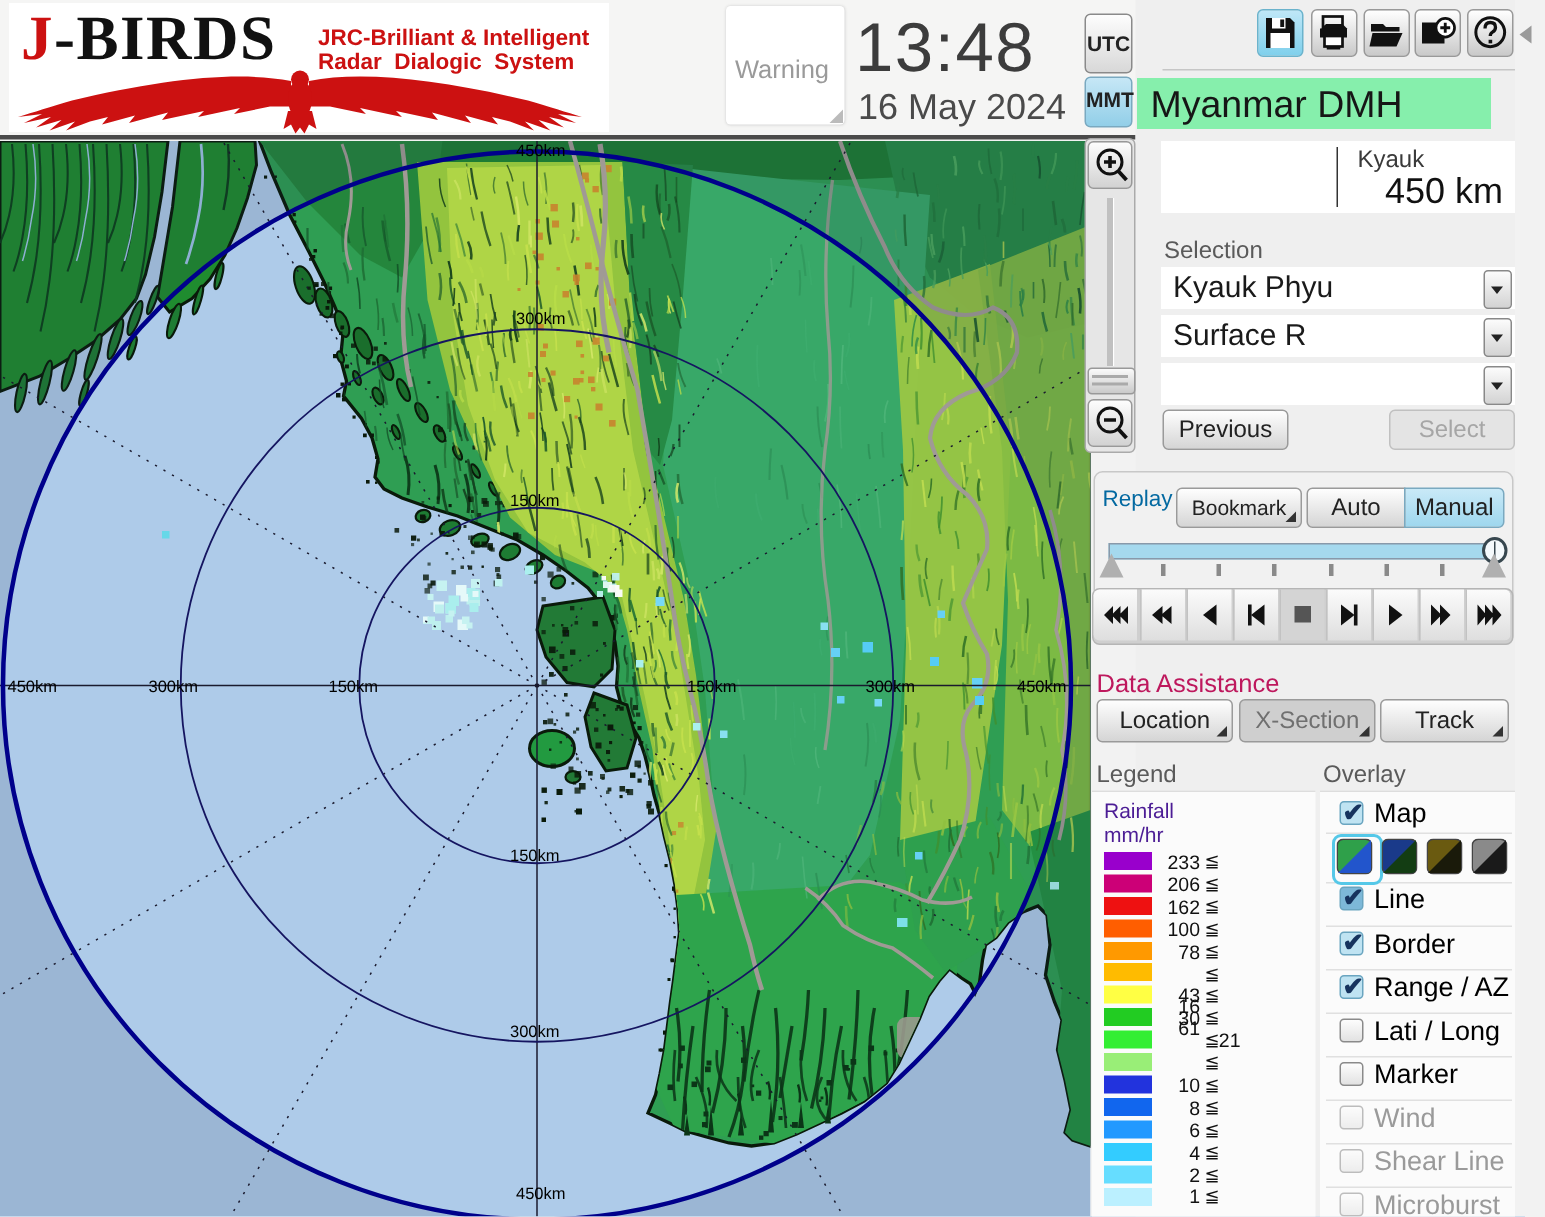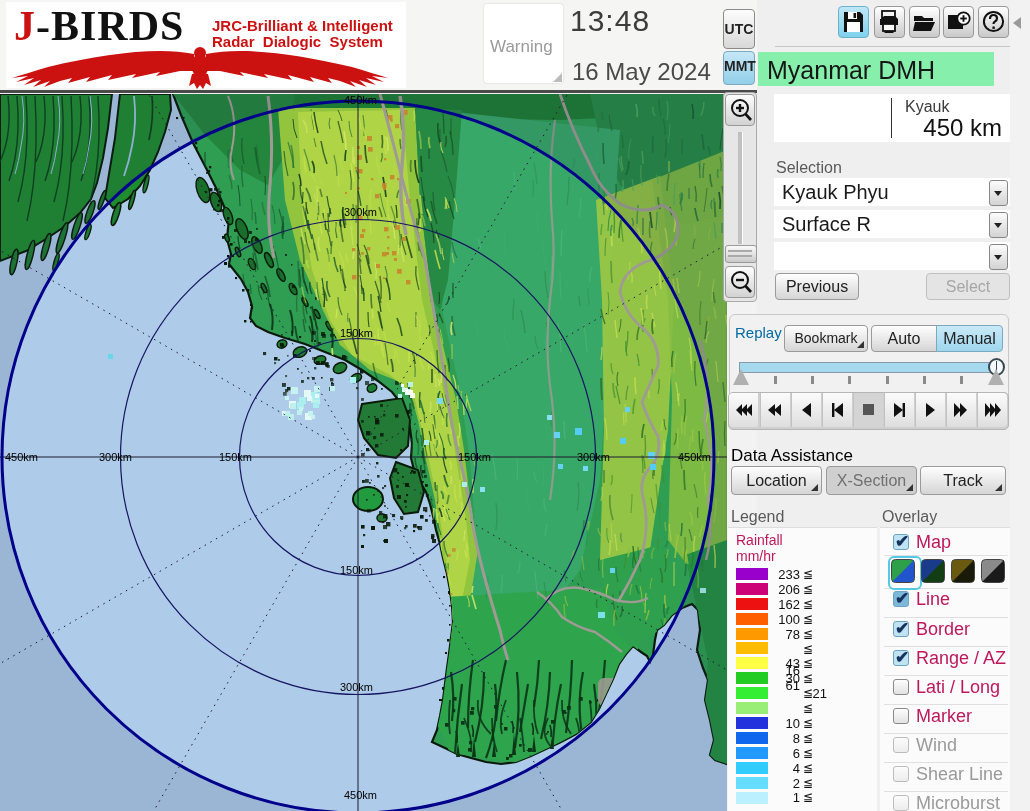--- a/index.html
+++ b/index.html
@@ -7,21 +7,21 @@
 .abs{position:absolute;}
 
 #header{left:0;top:0;width:757px;height:90px;background:#f5f5f4;border-bottom:3px solid #4a4a4a;}
 #logo{left:6px;top:2px;width:400px;height:86px;background:#fff;}
 #jbirds{left:14px;top:2px;font-family:"Liberation Serif",serif;font-weight:bold;font-size:42px;letter-spacing:1px;color:#111;}
 #jbirds .j{color:#cc1111;}
 .slog{left:212px;color:#cc1111;font-weight:bold;font-size:15px;letter-spacing:0px;white-space:nowrap;}
 #warnbox{left:484px;top:4px;width:79px;height:79px;background:#fff;border-radius:3px;box-shadow:0 0 2px #ccc;}
 #warnbox span{position:absolute;left:6px;top:33px;color:#9a9a9a;font-size:17px;}
 #warnfold{left:553px;top:73px;width:0;height:0;border-left:9px solid transparent;border-bottom:9px solid #bbb;}
-#clock{left:570px;top:4px;font-size:30px;color:#3c3c3c;letter-spacing:1px;text-align:right;}
+#clock{left:570px;top:4px;font-size:46px;color:#3c3c3c;letter-spacing:1px;text-align:right;}
 #date{left:572px;top:58px;font-size:24px;color:#4a4a4a;white-space:nowrap;}
 .tzbtn{left:723px;width:32px;height:40px;border:1px solid #8a8a8a;border-radius:4px;background:linear-gradient(#fdfdfd,#d8d8d8);font-weight:bold;font-size:14px;color:#222;text-align:center;box-sizing:border-box;}
 #utc{top:9px;line-height:38px;}
 #mmt{top:51px;height:34px;line-height:29px;background:linear-gradient(#c6e7f6,#92cfe8);border-color:#7aa9c0;}
 .tool{top:6px;width:31px;height:32px;border:1px solid #999;border-radius:4px;background:linear-gradient(#ffffff,#c9c9c9);box-sizing:border-box;}
 #tb1{left:838px;background:linear-gradient(#bfe7f7,#7fd0ec);border-color:#6bb3cc;}
 #tb2{left:874px;}#tb3{left:909px;}#tb4{left:943px;}#tb5{left:978px;}
 #collapse{left:1013px;top:17px;width:0;height:0;border-top:6px solid transparent;border-bottom:6px solid transparent;border-right:8px solid #9a9a9a;}
 
 #rpanel{left:757px;top:0;width:253px;height:811px;background:#efefef;}
@@ -49,37 +49,37 @@
 #manual{left:936px;top:325px;width:67px;height:27px;background:linear-gradient(#c9e9f7,#9ed7ee);border-color:#7aa9c0;border-radius:0 4px 4px 0;}
 .fold:after{content:"";position:absolute;right:3px;bottom:3px;border-left:7px solid transparent;border-bottom:7px solid #333;}
 #sltrack{left:739px;top:362px;width:262px;height:11px;background:#a5d9ee;border:1px solid #8899aa;box-sizing:border-box;}
 #slknob{left:988px;top:358px;width:17px;height:18px;border:2px solid #37474f;border-radius:50%;background:#f4f9fc;box-sizing:border-box;}
 #slknob:after{content:"";position:absolute;left:6px;top:1px;width:1px;height:12px;background:#37474f;}
 .tick{top:376px;width:3px;height:8px;background:#8a8a8a;}
 .tri{top:369px;width:0;height:0;border-left:8px solid transparent;border-right:8px solid transparent;border-bottom:16px solid #b0b0b0;}
 #play{left:728px;top:392px;width:279px;height:36px;border:1px solid #b5b5b5;border-radius:5px;background:#cfcfcf;}
 .pb{top:393px;width:29px;height:34px;background:linear-gradient(#fbfbfb,#dedede);border-left:1px solid #c2c2c2;}
 
-#da-lab{left:731px;top:446px;font-size:17px;color:#000000;}
+#da-lab{left:731px;top:446px;font-size:17px;color:#be185d;}
 #loc{left:731px;top:466px;width:91px;height:29px;line-height:27px;}
 #xsec{left:826px;top:466px;width:91px;height:29px;line-height:27px;background:#cfcfcf;color:#707070;border-color:#9a9a9a;}
 #track{left:920px;top:466px;width:86px;height:29px;line-height:27px;}
 
 #leg-lab{left:731px;top:508px;font-size:16px;color:#5a5a5a;}
 #ov-lab{left:882px;top:508px;font-size:16px;color:#5a5a5a;}
 #legbox{left:728px;top:527px;width:149px;height:284px;background:#fbfbfb;border-top:1px solid #ddd;}
 #ovbox{left:880px;top:527px;width:130px;height:284px;background:#fbfbfb;border-top:1px solid #ddd;}
-#rainfall{left:736px;top:532px;font-size:14px;color:#be185d;line-height:16px;}
+#rainfall{left:736px;top:532px;font-size:14px;color:#4c1d95;line-height:16px;}
 .sw{left:736px;width:32px;height:12px;}
 .swv{width:40px;text-align:right;font-size:13px;color:#111;}
 .swq{font-size:12px;color:#111;}
 .ovrow .cb{position:absolute;left:13px;top:0px;width:16px;height:16px;border:1px solid #8a8a8a;border-radius:3px;background:linear-gradient(#fdfdfd,#e2e2e2);box-sizing:border-box;}
 .ovrow .cbc{background:#bfe3f2;border-color:#6aa5c0;}
 .ovrow .cbc:after{content:"\2714";position:absolute;left:1px;top:-4px;font-size:17px;font-weight:bold;color:#16335e;}
-.ovrow span.t{position:absolute;left:36px;top:-2px;font-size:18px;color:#be185d;}
+.ovrow span.t{position:absolute;left:36px;top:-2px;font-size:18px;color:#000000;}
 .ovrow.dis span.t{color:#9a9a9a;}
 .ovsep{left:884px;width:124px;height:1px;background:#e0e0e0;}
 
 #zoomcol{left:723px;top:92px;width:34px;height:210px;background:#e6e6e6;border:1px solid #aaa;border-radius:4px;box-sizing:border-box;}
 .zbtn{left:725px;width:30px;height:32px;border:1px solid #999;border-radius:4px;background:linear-gradient(#fdfdfd,#d2d2d2);box-sizing:border-box;}
 #zin{top:94px;}#zout{top:266px;}
 #ztrack{left:738px;top:132px;width:4px;height:112px;background:#c0c0c0;border-right:1px solid #fff;}
 #zthumb{left:725px;top:245px;width:30px;height:16px;border:1px solid #999;border-radius:3px;background:linear-gradient(#fafafa,#cacaca);}
 #zthumb:after{content:"";position:absolute;left:2px;top:4px;width:24px;height:2px;background:#aaa;box-shadow:0 5px 0 #aaa;}
 </style>

